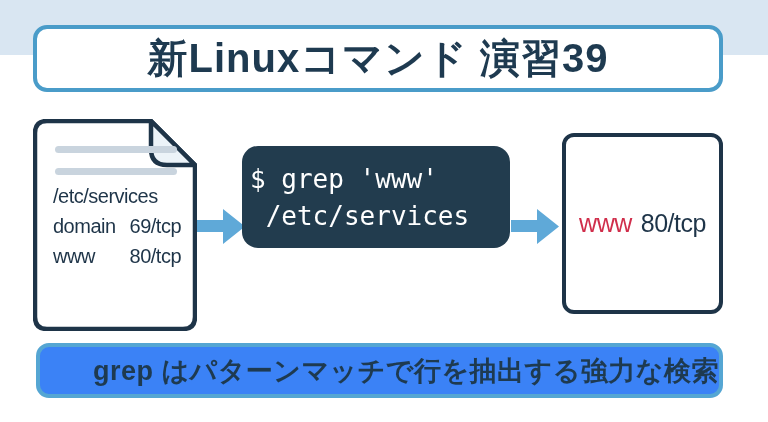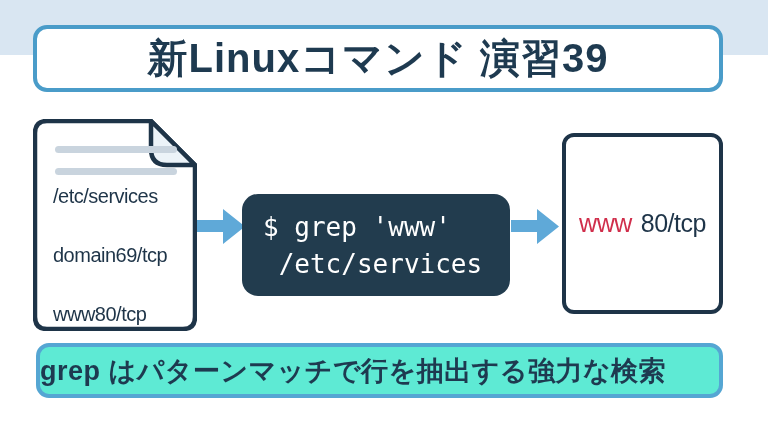--- a/index.html
+++ b/index.html
@@ -34,48 +34,48 @@
   
   .doc{position:absolute;left:33px;top:119px;width:164px;height:212px;}
   .doc svg{position:absolute;left:0;top:0;width:164px;height:212px;}
   .doc .page-outline{fill:#ffffff;stroke:var(--navy);stroke-width:4.5;stroke-linejoin:round;}
   .doc .fold{fill:var(--fold-fill);stroke:var(--navy);stroke-width:4.5;stroke-linejoin:round;}
   .doc .ph-line{fill:var(--placeholder-line);}
   .doc-text{
     position:absolute;left:20px;top:62px;width:128px;
     font-size:20px;letter-spacing:-0.5px;color:var(--navy);line-height:30px;white-space:nowrap;
   }
-  .doc-row{display:flex;margin-top:29px;}
+  .doc-row{display:flex;justify-content:space-between;}
   
   .terminal{
     position:absolute;left:242px;top:146px;width:268px;height:102px;box-sizing:border-box;
     background:var(--terminal-bg);border-radius:16px;
     color:#ffffff;font-family:"DejaVu Sans Mono",monospace;font-size:26px;
-    padding:15px 0 0 21px;line-height:37px;margin-top:48px;
+    padding:15px 0 0 8px;line-height:37px;
   }
   .term-line{white-space:pre;}
   
   .arrow{position:absolute;width:49px;height:37px;}
   .arrow polygon{fill:var(--arrow);}
   .arrow-1{left:197px;top:208px;}
   .arrow-2{left:511px;top:208px;}
   
   .result-box{
     position:absolute;left:562px;top:133px;width:161px;height:181px;box-sizing:border-box;
     background:#fff;border:4px solid var(--navy);border-radius:12px;
     display:flex;align-items:center;justify-content:center;
     font-size:25px;letter-spacing:-0.5px;white-space:nowrap;
   }
   .result-box .match{color:var(--match-red);margin-right:9px;}
   .result-box .rest{color:var(--navy);}
   
   .caption-bar{
     position:absolute;left:36px;top:343px;width:687px;height:55px;box-sizing:border-box;
-    background:#5eead4;border:4px solid var(--caption-border);border-radius:13px;
-    display:flex;align-items:center;justify-content:flex-start;
+    background:#3b82f6;border:4px solid var(--caption-border);border-radius:13px;
+    display:flex;align-items:center;justify-content:flex-end;
   }
   .caption-bar .caption-text{
     font-size:27px;font-weight:bold;color:var(--title-text);letter-spacing:0.5px;white-space:nowrap;
   }
 </style>
 </head>
 <body>
 
 <div class="canvas">
 

